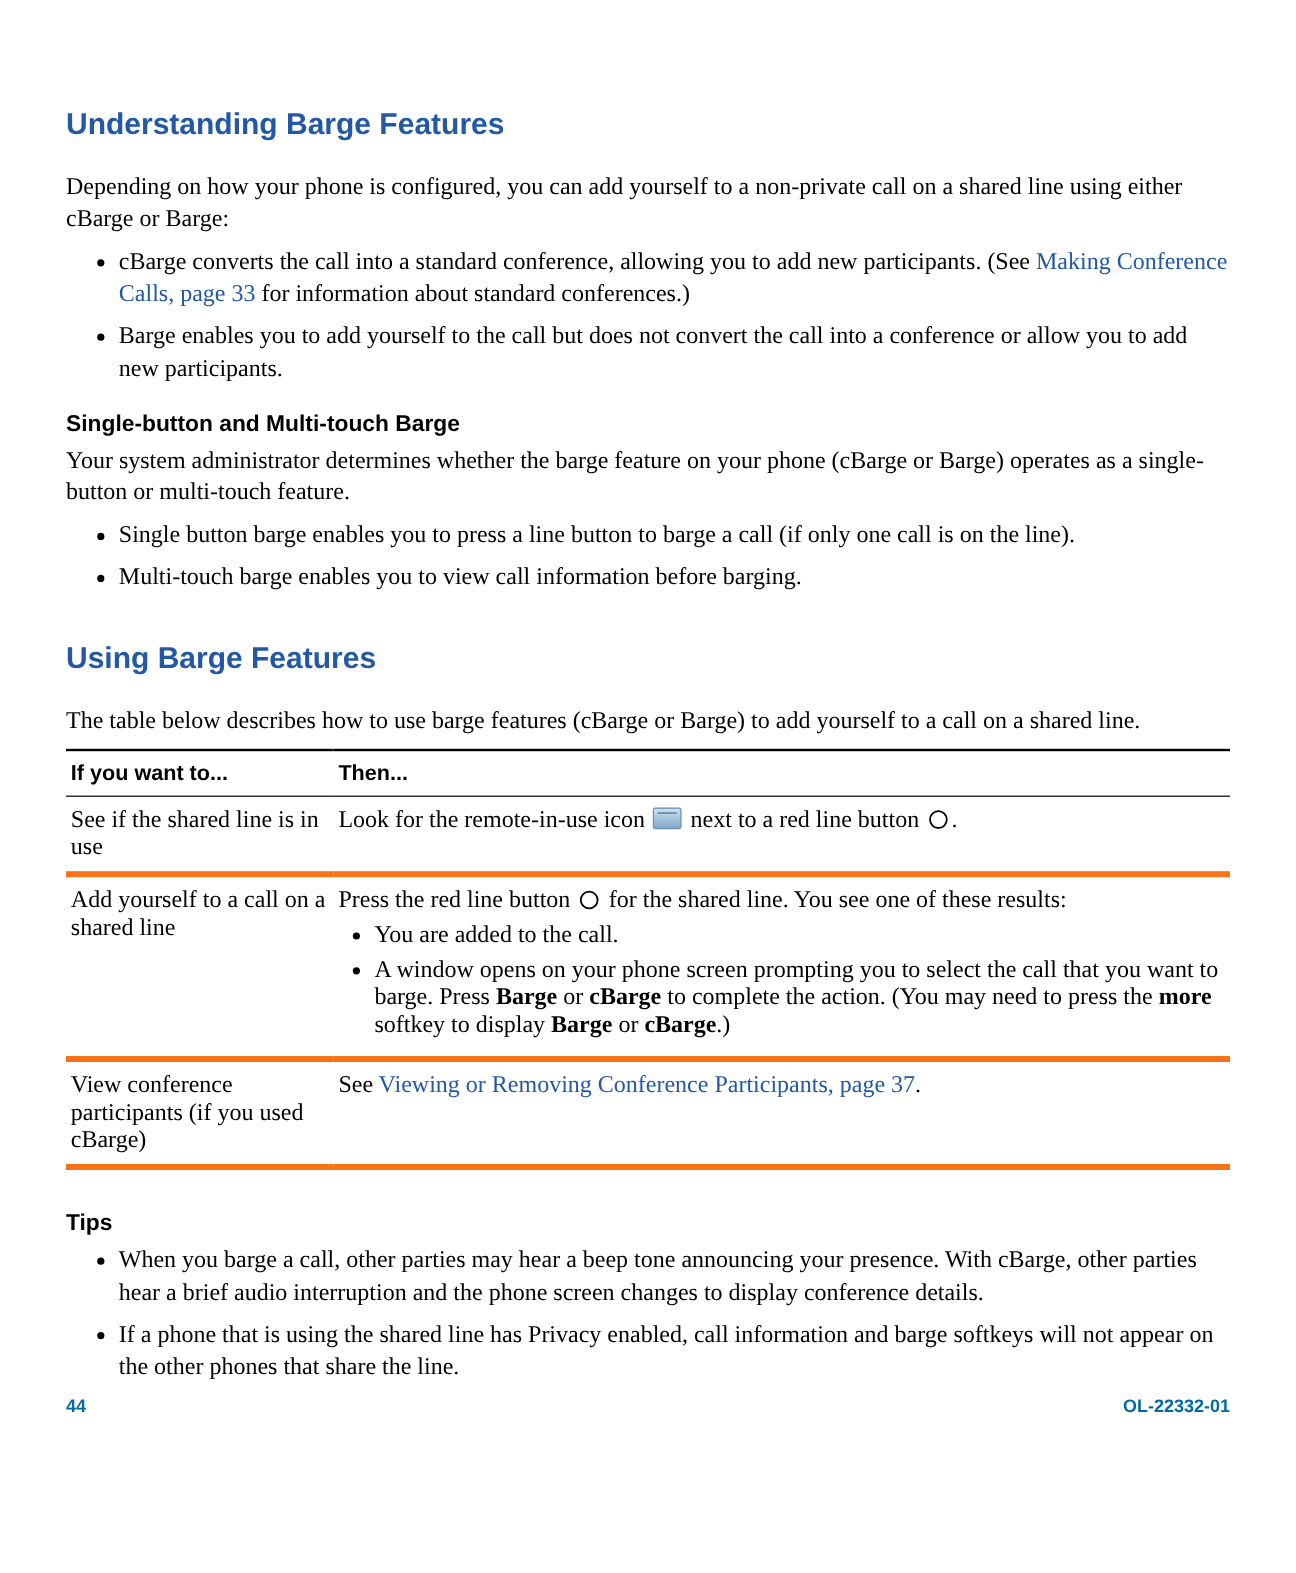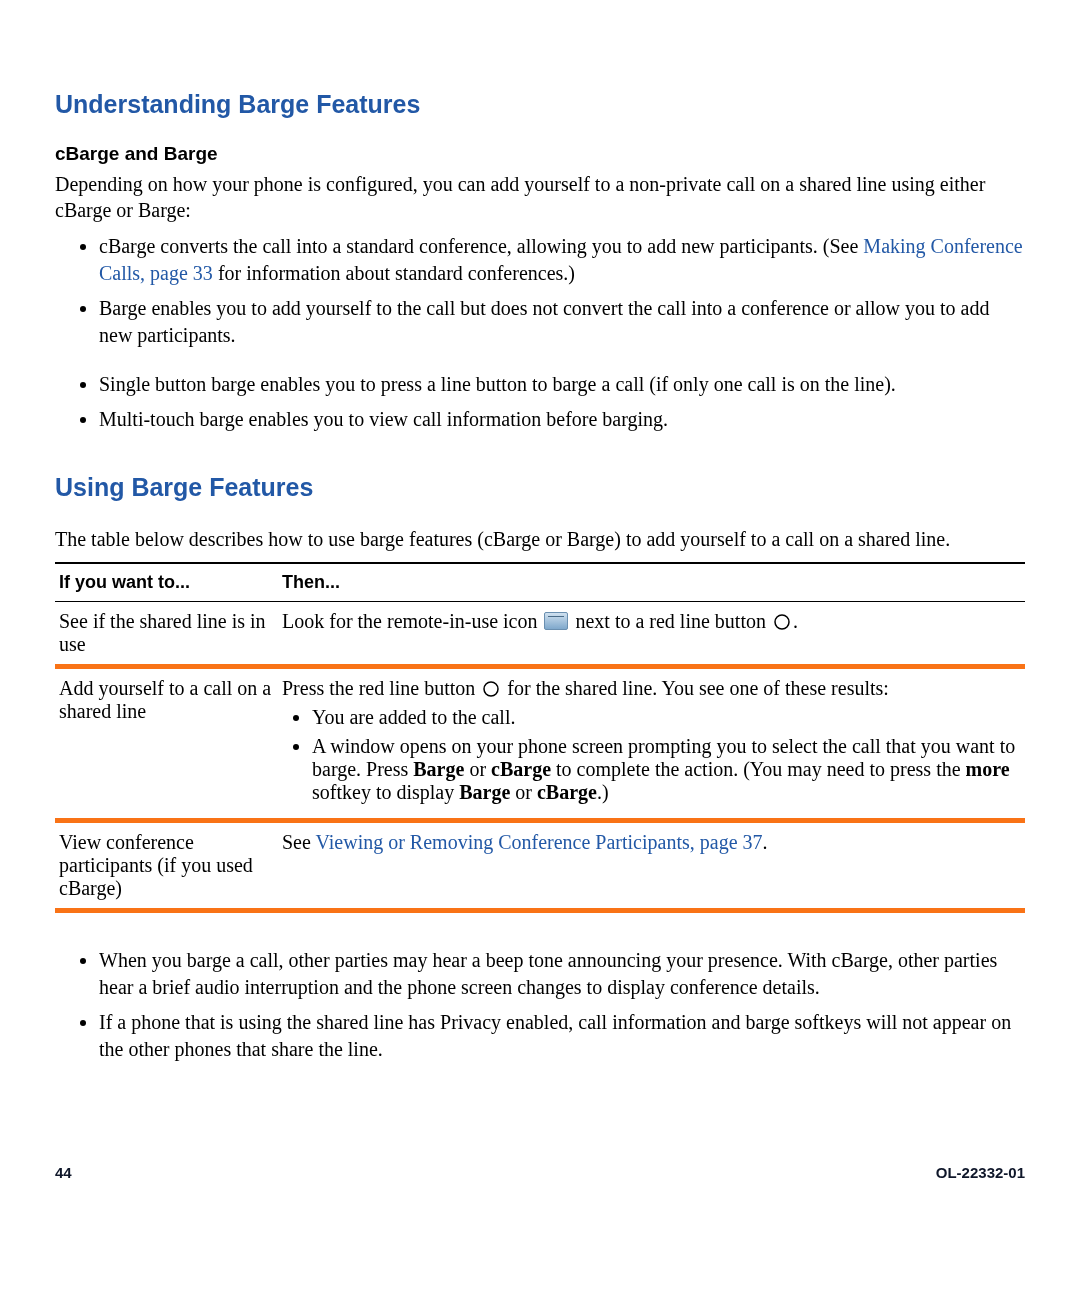--- a/index.html
+++ b/index.html
@@ -82,21 +82,21 @@
   }
   .barge-table ul li {
     margin-bottom: 6px;
   }
   .footer {
     display: flex;
     justify-content: space-between;
     font-family: Arial, Helvetica, sans-serif;
     font-weight: bold;
     font-size: 15px;
-    color: #0f172a;
+    color: #0369a1;
     position: absolute;
     bottom: 130px;
     left: 55px;
     right: 55px;
   }
   .bold {
     font-weight: bold;
   }
   .icon-remote {
     display: inline-block;
@@ -125,29 +125,30 @@
     display: block;
   }
 </style>
 </head>
 <body>
 
 <div class="page">
 
   <h2 class="section-title">Understanding Barge Features</h2>
 
-  <h3 class="subheading">cBarge and Barge</h3>
   <p class="body">Depending on how your phone is configured, you can add yourself to a non-private call on a shared line using either cBarge or Barge:</p>
   <ul class="bullets">
     <li>
       <span>cBarge converts the call into a standard conference, allowing you to add new participants. (See </span><a class="link">Making Conference Calls, page 33</a><span> for information about standard conferences.)</span>
     </li>
     <li>Barge enables you to add yourself to the call but does not convert the call into a conference or allow you to add new participants.</li>
   </ul>
 
+  <h3 class="subheading">Single-button and Multi-touch Barge</h3>
+  <p class="body">Your system administrator determines whether the barge feature on your phone (cBarge or Barge) operates as a single-button or multi-touch feature.</p>
   <ul class="bullets">
     <li>Single button barge enables you to press a line button to barge a call (if only one call is on the line).</li>
     <li>Multi-touch barge enables you to view call information before barging.</li>
   </ul>
 
   <h2 class="section-title" style="margin-top:40px;">Using Barge Features</h2>
   <p class="body">The table below describes how to use barge features (cBarge or Barge) to add yourself to a call on a shared line.</p>
 
   <table class="barge-table">
     <tbody>
@@ -188,20 +189,21 @@
     </tr>
     <tr class="body-row">
       <td class="col1">View conference participants (if you used cBarge)</td>
       <td>
         <span>See </span><a class="link">Viewing or Removing Conference Participants, page 37</a><span>.</span>
       </td>
     </tr>
   </tbody>
     </table>
 
+  <h3 class="subheading">Tips</h3>
   <ul class="bullets">
     <li>When you barge a call, other parties may hear a beep tone announcing your presence. With cBarge, other parties hear a brief audio interruption and the phone screen changes to display conference details.</li>
     <li>If a phone that is using the shared line has Privacy enabled, call information and barge softkeys will not appear on the other phones that share the line.</li>
   </ul>
 
   <div class="footer">
     <span>44</span>
     <span>OL-22332-01</span>
   </div>
 

